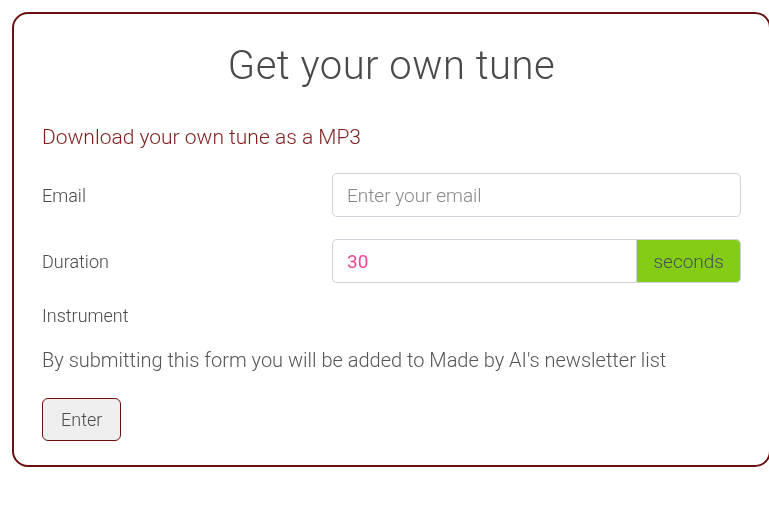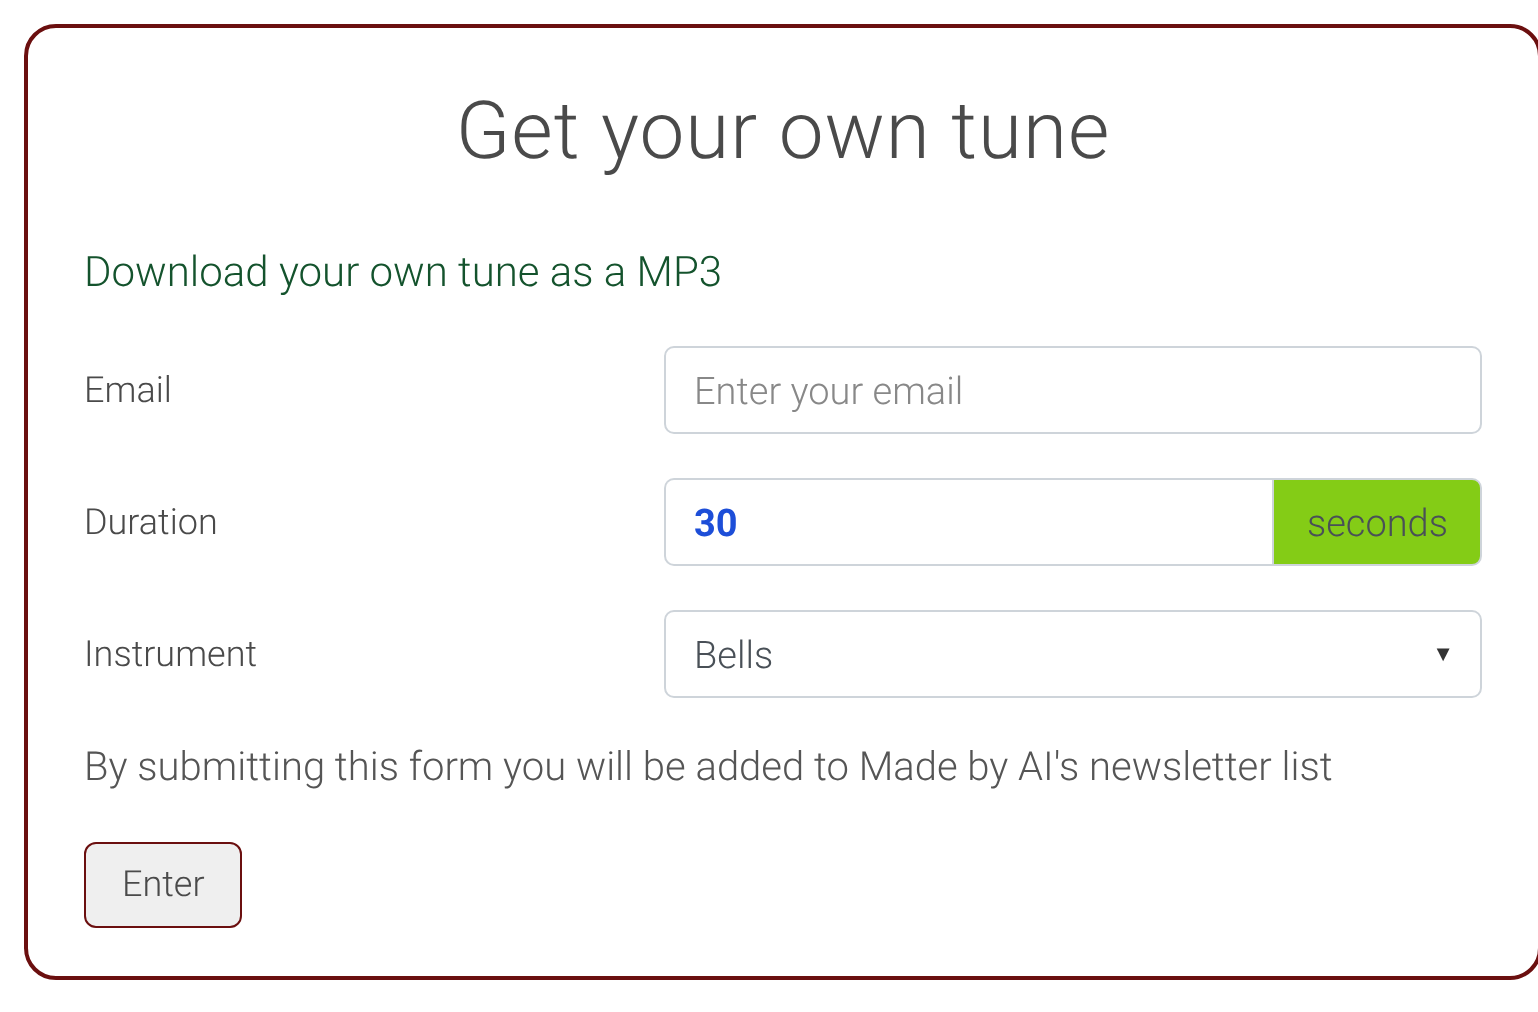--- a/index.html
+++ b/index.html
@@ -25,21 +25,21 @@
       font-weight: 300;
       color: #4a4a4a;
       text-align: center;
       margin-top: 8px;
       margin-bottom: 36px;
       letter-spacing: 0.5px;
     }
     .subtitle {
       font-size: 21px;
       font-weight: 300;
-      color: #14532d;
+      color: #7f1d1d;
       margin-bottom: 24px;
     }
     .form-row {
       display: flex;
       align-items: center;
       margin-bottom: 22px;
     }
     .form-label {
       width: 290px;
       font-size: 18px;
@@ -49,22 +49,22 @@
     .form-control-wrap {
       flex: 1;
     }
     .input-text {
       width: 100%;
       height: 44px;
       border: 1px solid #ced4da;
       border-radius: 5px;
       padding: 8px 14px;
       font-size: 19px;
-      font-weight: 700;
-      color: #1d4ed8;
+      font-weight: 400;
+      color: #ec4899;
       font-family: inherit;
       background: #fff;
     }
     .input-text::placeholder {
       color: #888;
       font-weight: 300;
     }
     .input-group {
       display: flex;
       width: 100%;
@@ -154,26 +154,18 @@
     <div class="form-control-wrap">
       <div class="input-group">
         <input type="text" class="input-text" value="30" style="">
         <span class="input-addon">seconds</span>
       </div>
     </div>
   </div>
 
   <div class="form-row">
     <label class="form-label">Instrument</label>
-    <div class="form-control-wrap">
-      <div class="select-wrap">
-        <select class="select">
-          <option>Bells</option>
-        </select>
-        <span class="select-caret">▼</span>
-      </div>
-    </div>
   </div>
 
   <p class="disclaimer">By submitting this form you will be added to Made by AI's newsletter list</p>
 
   <button type="submit" class="submit-btn">Enter</button>
 </div>
 
 </body></html>

